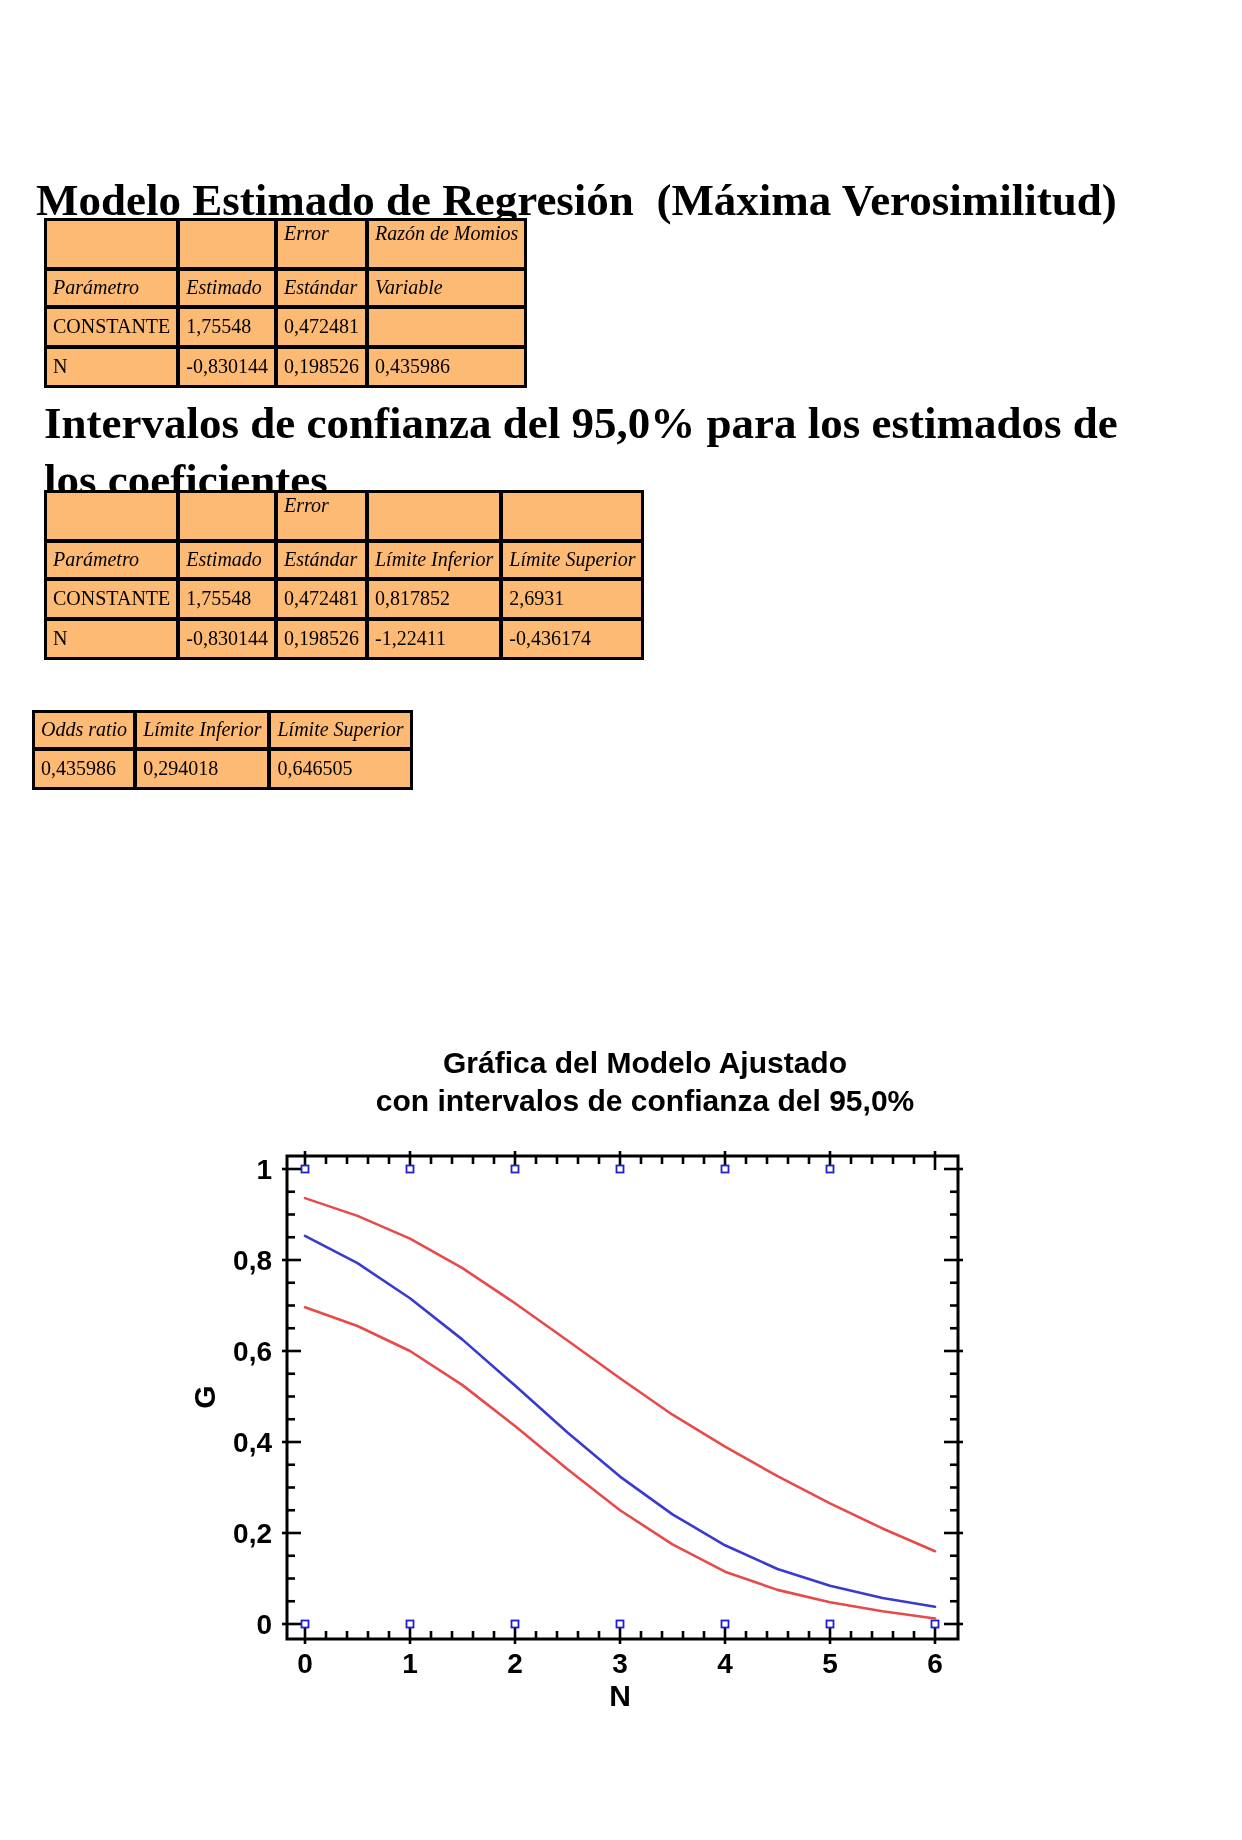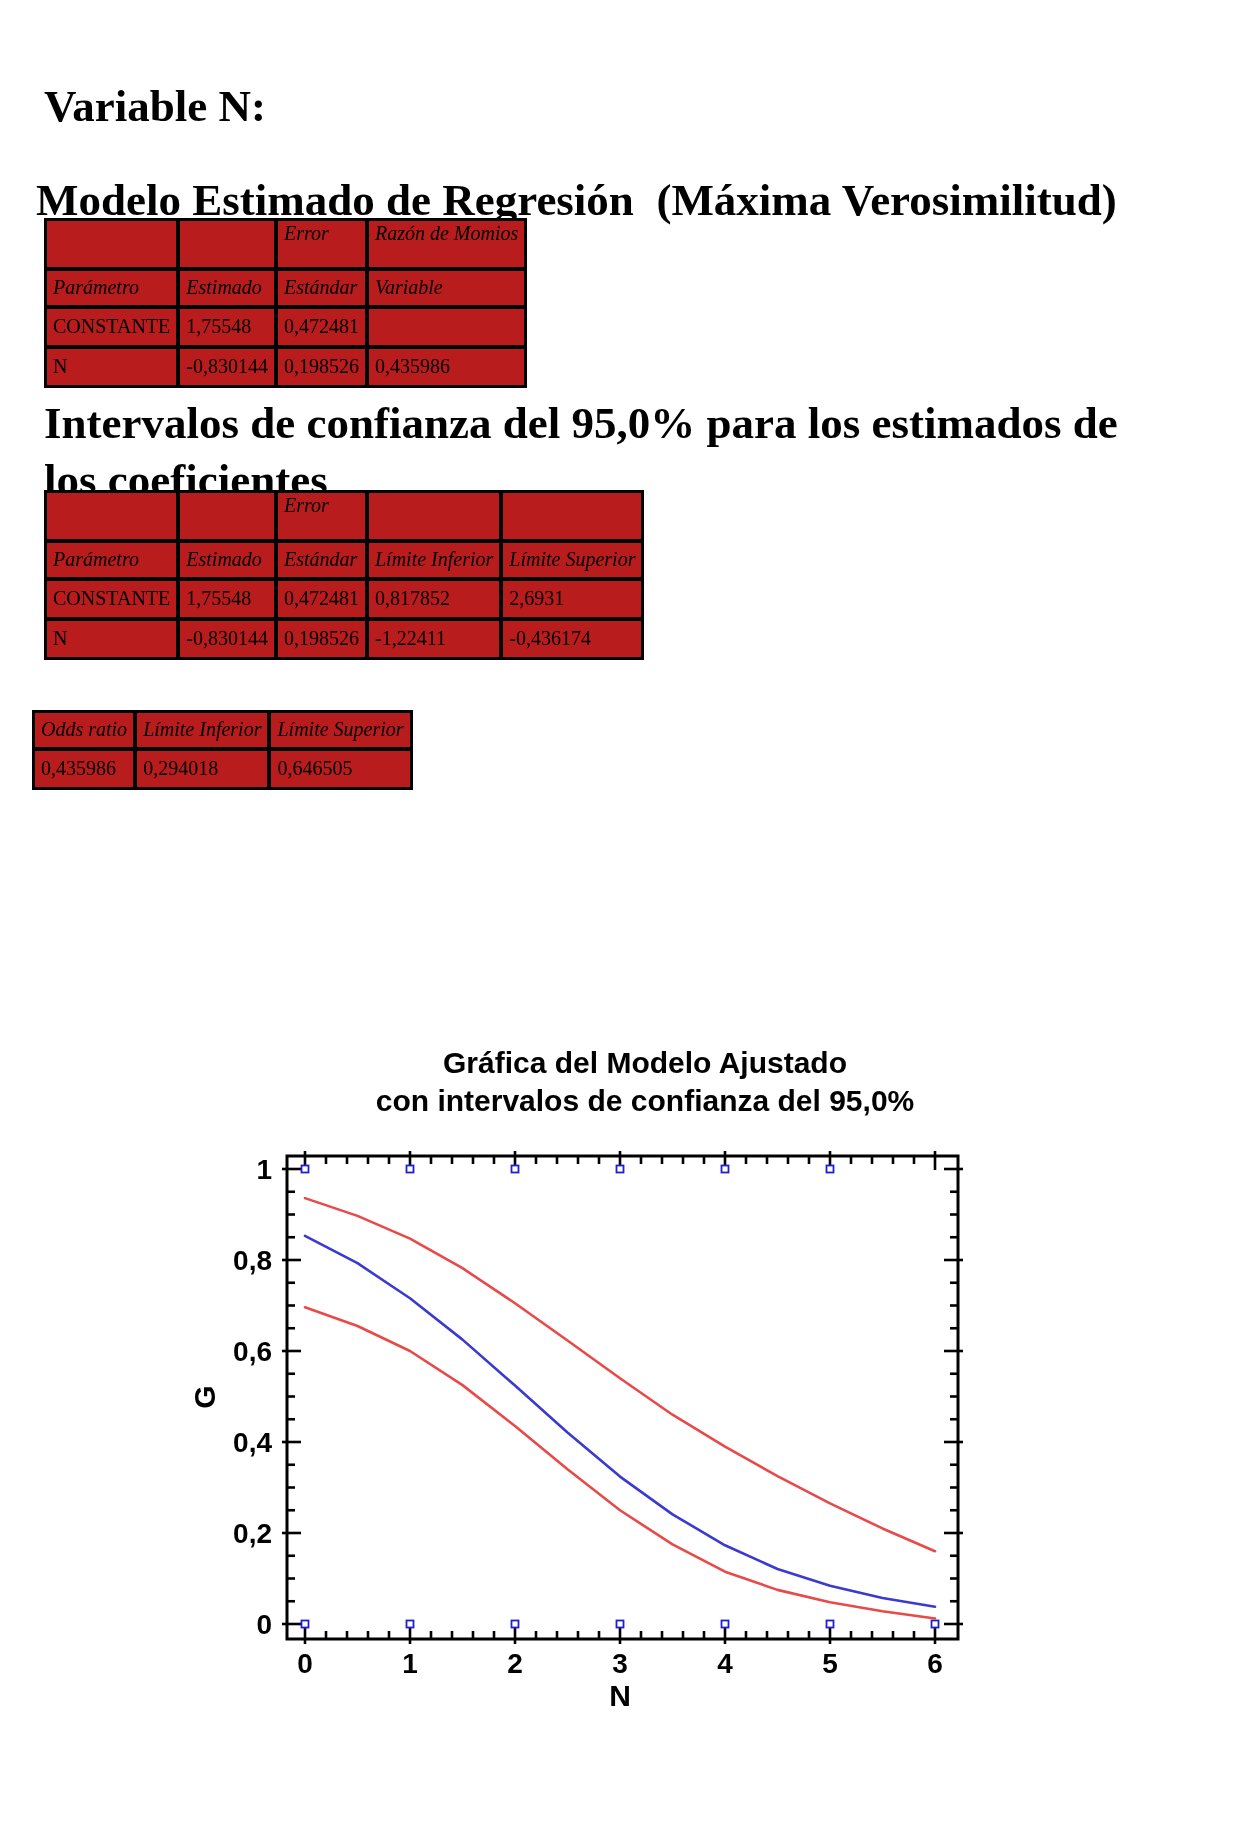--- a/index.html
+++ b/index.html
@@ -4,40 +4,39 @@
 <style>
   html,body{margin:0;padding:0;background:#fff}
   .page{position:relative;width:1242px;height:1840px;background:#ffffff;
         font-family:"Liberation Serif",serif;color:#000;overflow:hidden}
 
   .h{position:absolute;font-weight:bold;white-space:pre-wrap;line-height:1.27;margin:0}
   .h1{font-size:45px}
   .h2{font-size:45px}
 
   table.sg{position:absolute;border-collapse:separate;border-spacing:0;
-           table-layout:fixed;border:1px solid #000;background:#b91c1c}
+           table-layout:fixed;border:1px solid #000;background:#fdba74}
   table.sg td{border:2px solid #000;font-size:20px;padding:1px 6px 3px 6px;
               vertical-align:middle;overflow:hidden;white-space:nowrap}
   table.sg td.it{font-style:italic}
   table.sg tr.r1 td{height:42px;vertical-align:top}
   table.sg tr.r2 td{height:30px}
   table.sg tr.rd td{height:32px}
 
   .chart-wrap{position:absolute;left:60px;top:1016px;width:1000px;height:780px}
   #chart-svg text{font-family:"Liberation Sans",sans-serif;font-weight:bold;fill:#000}
   #chart-svg .ct{font-size:30px}
   #chart-svg .al{font-size:30px}
   #chart-svg .tick{font-size:28px}
 </style>
 </head>
 <body>
 
 <div class="page">
 
-  <div class="h h1" style="left:44px;top:78px">Variable N:</div>
 
   <div class="h h2" style="left:36px;top:172px;width:1190px">Modelo Estimado de Regresión  (Máxima Verosimilitud)</div>
 
   <table class="sg" style="left:44px;top:218px">
     <colgroup>
         <col style="width:122px">
         <col style="width:86px">
         <col style="width:78px">
         <col style="width:148px">
       </colgroup>

